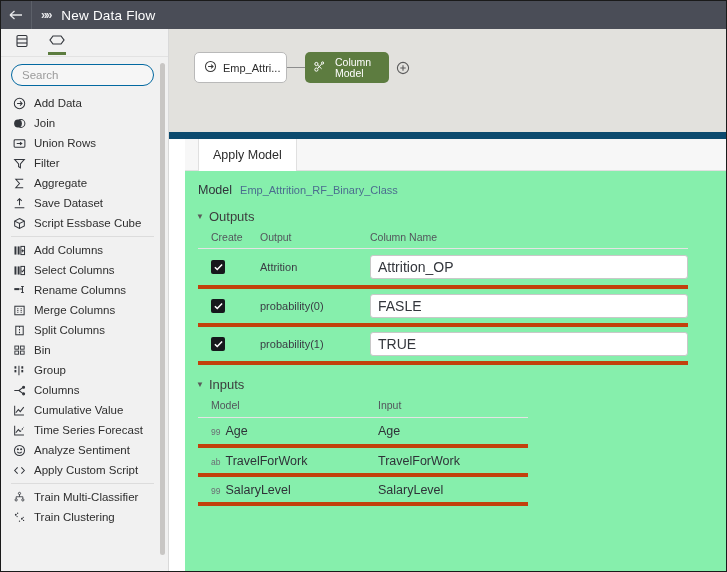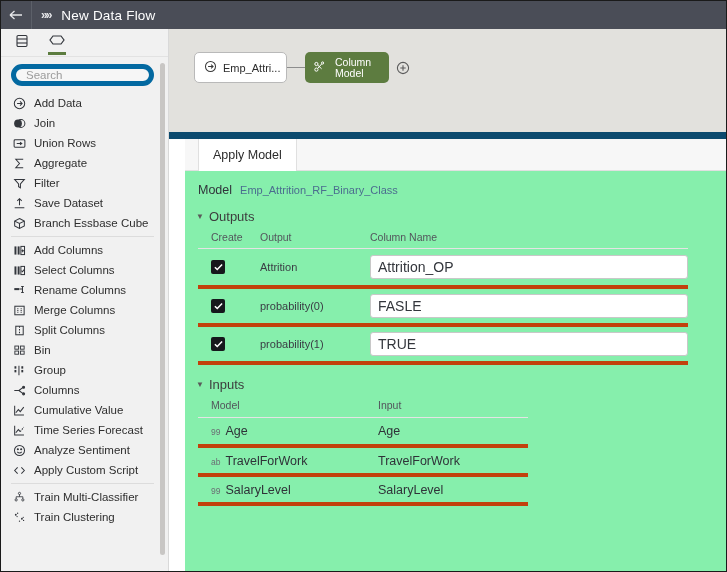--- a/index.html
+++ b/index.html
@@ -75,21 +75,21 @@
   }
   .tabicon.active::after {
     content: "";
     position: absolute;
     left: 2px; right: 2px; bottom: 1px;
     height: 3px; background: #5c7c3f;
   }
   .searchwrap { padding: 7px 14px 5px 10px; }
   .searchbox {
     width: 100%; height: 22px;
-    border: 5px solid #0369a1;
+    border: 1px solid #0369a1;
     border-radius: 11px;
     background: #f6f6f6;
     font-size: 11.5px;
     color: #444;
     padding: 0 10px;
     outline: none;
     font-family: "Liberation Sans", sans-serif;
   }
   .searchbox::placeholder { color: #9b9b9b; }
   .toollist {
@@ -336,52 +336,52 @@
               <rect x="1.2" y="3" width="11.6" height="8" rx="1"></rect>
                 <path d="M4 7h6M7.6 5.4 9.4 7l-1.8 1.6"></path>
             </svg>
           </span>
           <span>Union Rows</span>
         </div>
 
         <div class="toolitem">
           <span class="ic">
             <svg width="13" height="13" viewBox="0 0 14 14" fill="none" stroke="#33363c" stroke-width="1.1">
+              <path d="M1.8 2.6h10.4L8 7.4v4.2L6 10.4V7.4z"></path>
+            </svg>
+          </span>
+          <span>Filter</span>
+        </div>
+
+        <div class="toolitem">
+          <span class="ic">
+            <svg width="13" height="13" viewBox="0 0 14 14" fill="none" stroke="#33363c" stroke-width="1.1">
               <path d="M11 2.4H3l4 4.6-4 4.6h8"></path>
             </svg>
           </span>
           <span>Aggregate</span>
-        </div>
-
-        <div class="toolitem">
-          <span class="ic">
-            <svg width="13" height="13" viewBox="0 0 14 14" fill="none" stroke="#33363c" stroke-width="1.1">
-              <path d="M1.8 2.6h10.4L8 7.4v4.2L6 10.4V7.4z"></path>
-            </svg>
-          </span>
-          <span>Filter</span>
         </div>
 
         <div class="toolitem">
           <span class="ic">
             <svg width="13" height="13" viewBox="0 0 14 14" fill="none" stroke="#33363c" stroke-width="1.1">
               <path d="M7 1.8v7M4.6 4.2 7 1.8l2.4 2.4M1.8 11.6h10.4"></path>
             </svg>
           </span>
           <span>Save Dataset</span>
         </div>
 
         <div class="toolitem">
           <span class="ic">
             <svg width="13" height="13" viewBox="0 0 14 14" fill="none" stroke="#33363c" stroke-width="1.1">
               <path d="M7 1.6 12.2 4.4v5.2L7 12.4 1.8 9.6V4.4z"></path>
                 <path d="M7 7v5.4M1.8 4.4 7 7l5.2-2.6"></path>
             </svg>
           </span>
-          <span>Branch Essbase Cube</span>
+          <span>Script Essbase Cube</span>
         </div>
 
         <div class="sep"></div>
 
         <div class="toolitem">
           <span class="ic">
             <svg width="13" height="13" viewBox="0 0 14 14" fill="none" stroke="#33363c" stroke-width="1.1">
               <rect x="1.6" y="2.6" width="2.1" height="8.8" fill="#33363c" stroke="none"></rect>
               <rect x="5" y="2.6" width="2.1" height="8.8" fill="#33363c" stroke="none"></rect>
               <rect x="8.5" y="2.6" width="3.9" height="8.8"></rect>

